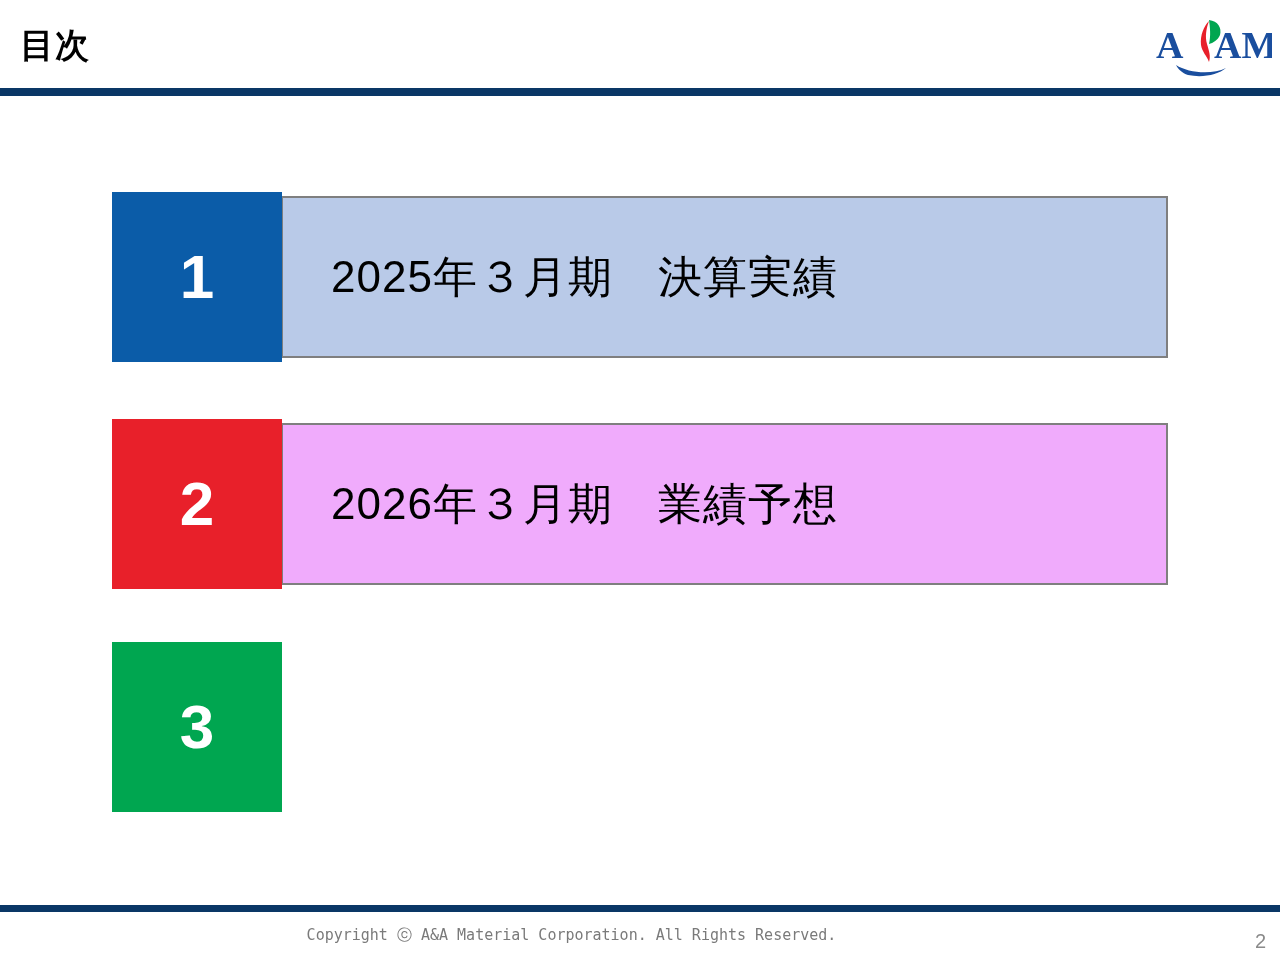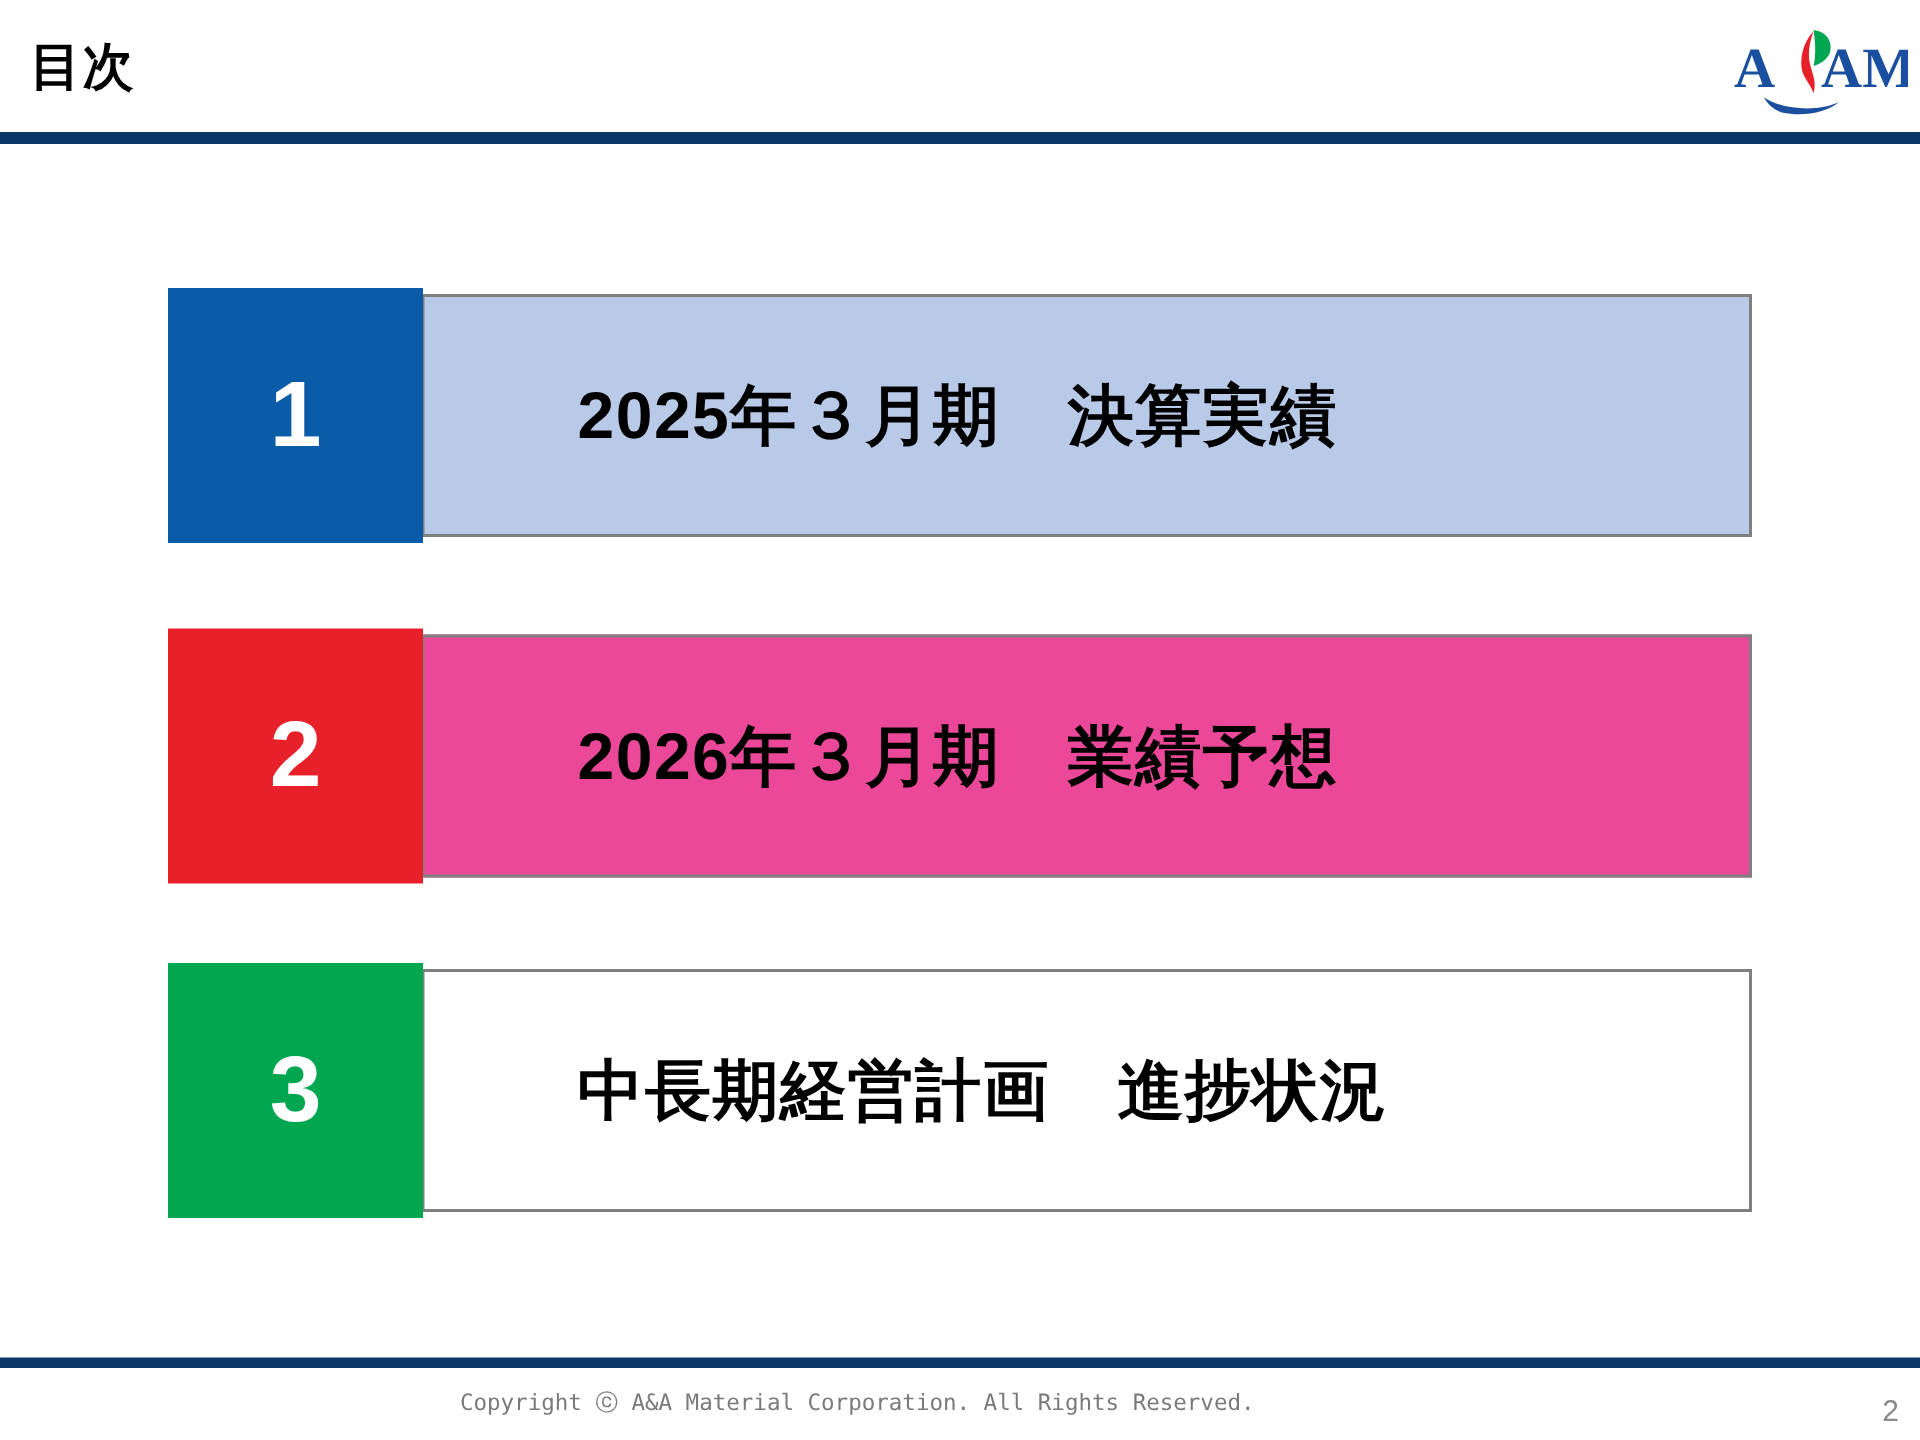--- a/index.html
+++ b/index.html
@@ -89,23 +89,23 @@
     display: flex;
     align-items: center;
     justify-content: center;
     color: #ffffff;
     font-size: 62px;
     font-weight: bold;
     line-height: 1;
     z-index: 2;
   }
   .toc-label {
-    padding-left: 102px;
+    padding-left: 48px;
     font-size: 44px;
-    font-weight: bold;
+    font-weight: normal;
     color: #000000;
     letter-spacing: 1px;
     white-space: nowrap;
   }
 
   
   #footer-rule {
     position: absolute;
     left: 0;
     top: 905px;
@@ -162,32 +162,29 @@
   <div class="toc-row r0">
     <div class="toc-body" style="background: rgb(185, 202, 232); border-color: rgb(127, 127, 127);">
       <span class="toc-label">2025年３月期　決算実績</span>
     </div>
     <div class="toc-num" style="background: rgb(11, 92, 168);">
       <span>1</span>
     </div>
   </div>
 
   <div class="toc-row r1">
-    <div class="toc-body" style="background: #ec4899; border-color: rgb(127, 127, 127);">
+    <div class="toc-body" style="background: #f0abfc; border-color: rgb(127, 127, 127);">
       <span class="toc-label">2026年３月期　業績予想</span>
     </div>
     <div class="toc-num" style="background: rgb(232, 32, 42);">
       <span>2</span>
     </div>
   </div>
 
   <div class="toc-row r2">
-    <div class="toc-body" style="background: rgb(255, 255, 255); border-color: rgb(127, 127, 127);">
-      <span class="toc-label">中長期経営計画　進捗状況</span>
-    </div>
     <div class="toc-num" style="background: rgb(0, 166, 80);">
       <span>3</span>
     </div>
   </div>
 
 </div>
 
 <div id="footer-rule" style="background: rgb(10, 55, 102);"></div>
 <div id="footer-copyright">Copyright ⓒ A&amp;A Material Corporation. All Rights Reserved.</div>
 <div id="page-number">2</div>

